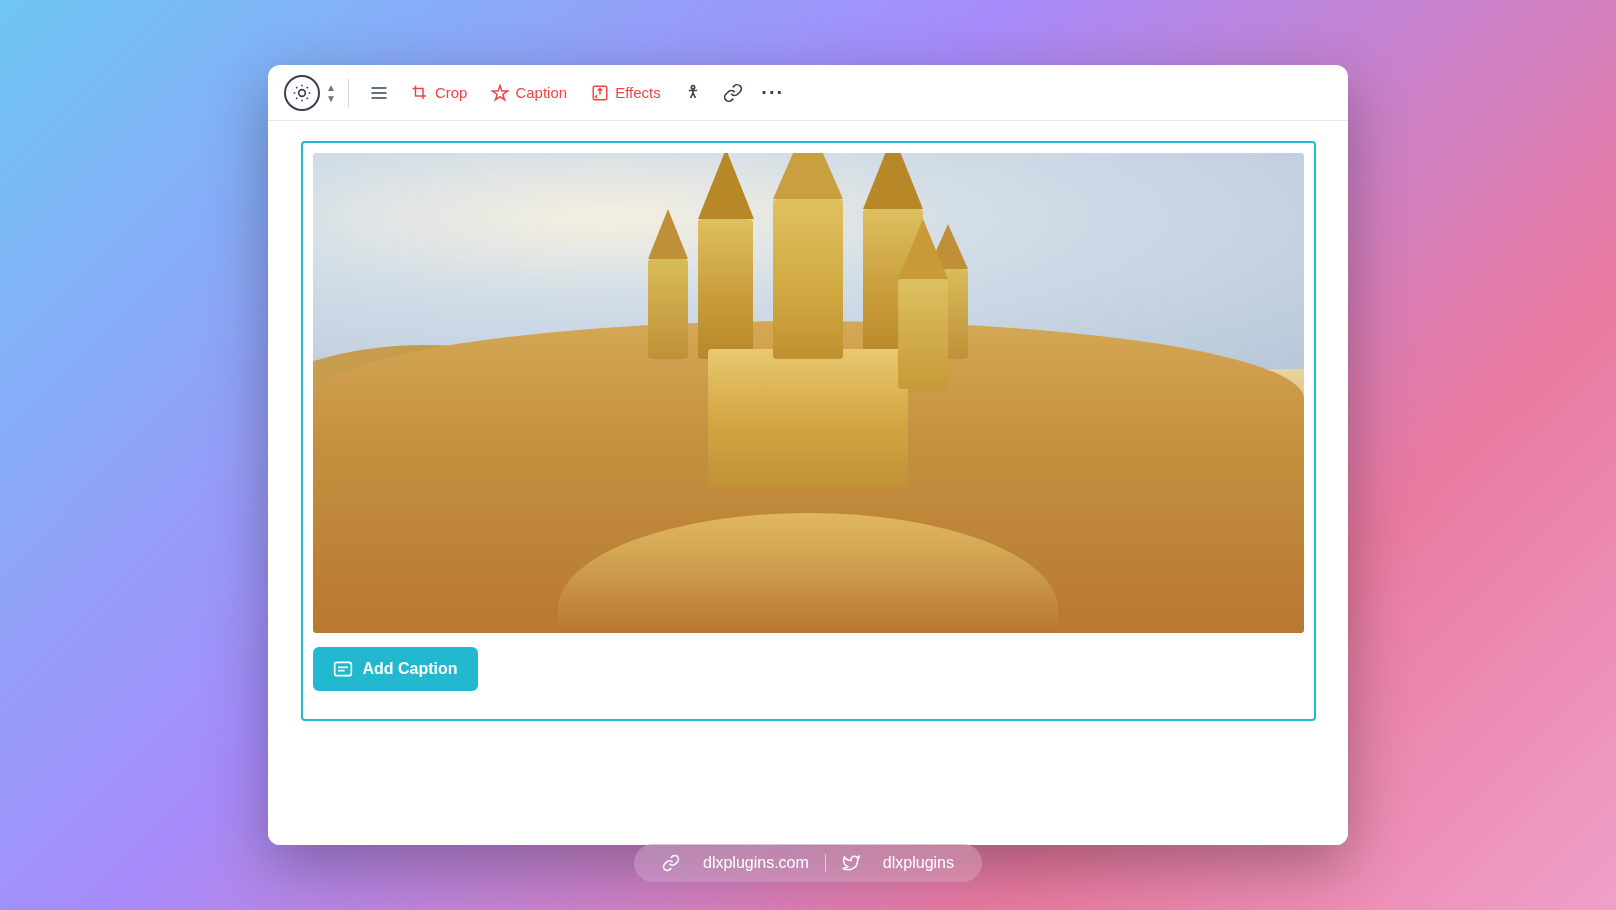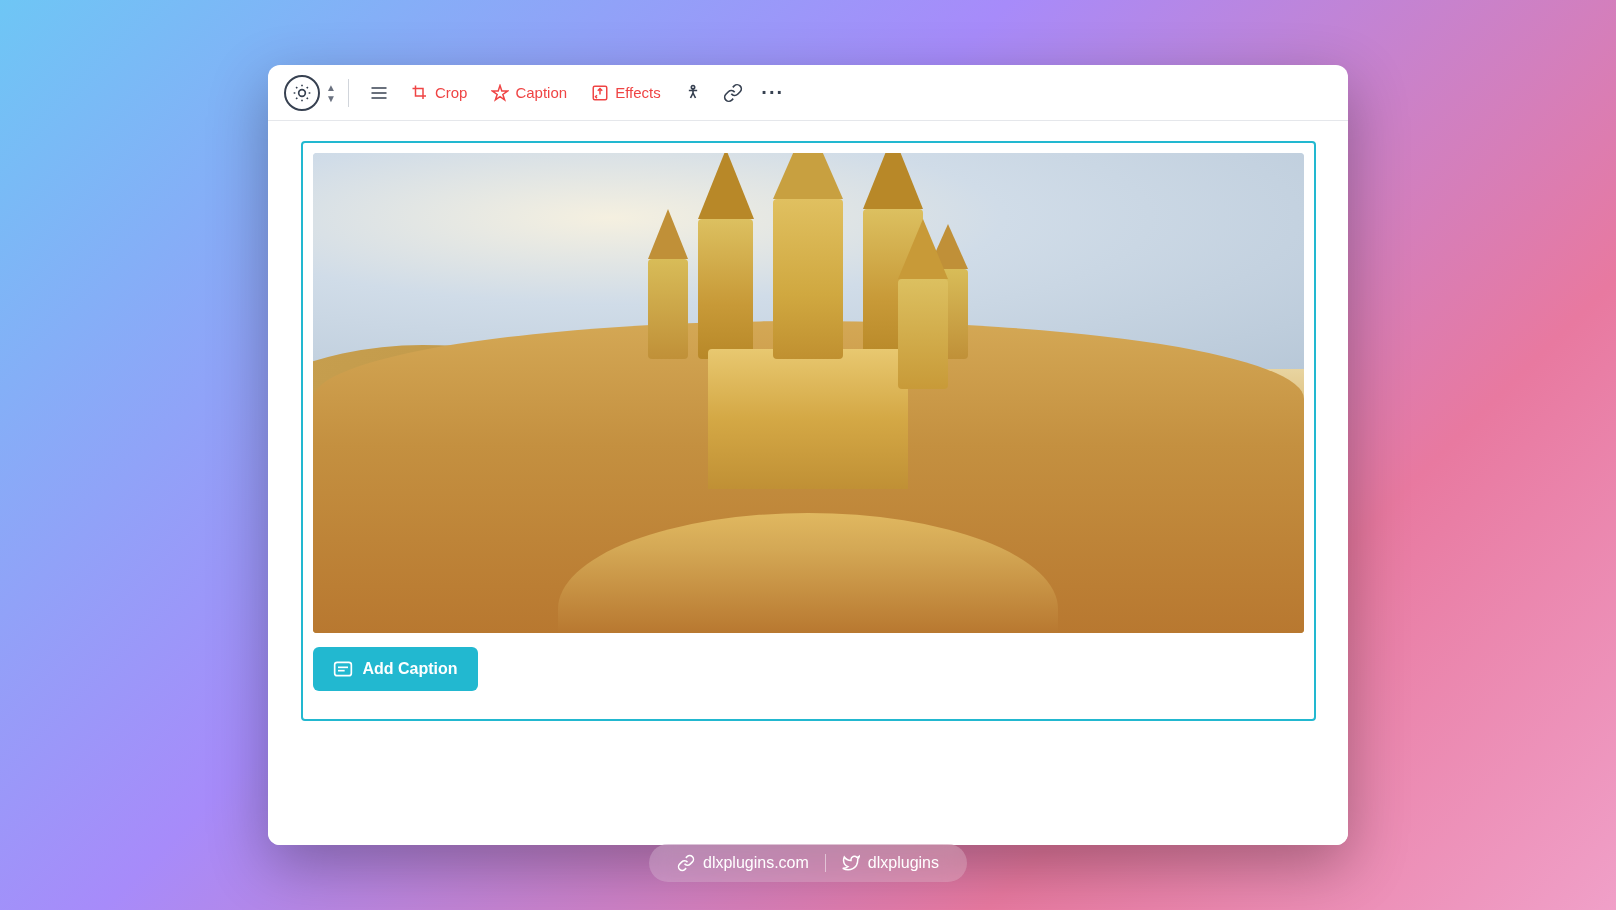--- a/index.html
+++ b/index.html
@@ -413,21 +413,21 @@
 
     .footer-divider {
       width: 1px;
       height: 18px;
       background: rgba(255,255,255,0.5);
     }
 
     .footer-link {
       display: flex;
       align-items: center;
-      gap: 8px;
+      gap: 23px;
       color: white;
       text-decoration: none;
       font-size: 16px;
       font-weight: 500;
     }
 
     .footer-link svg {
       width: 18px;
       height: 18px;
     }

